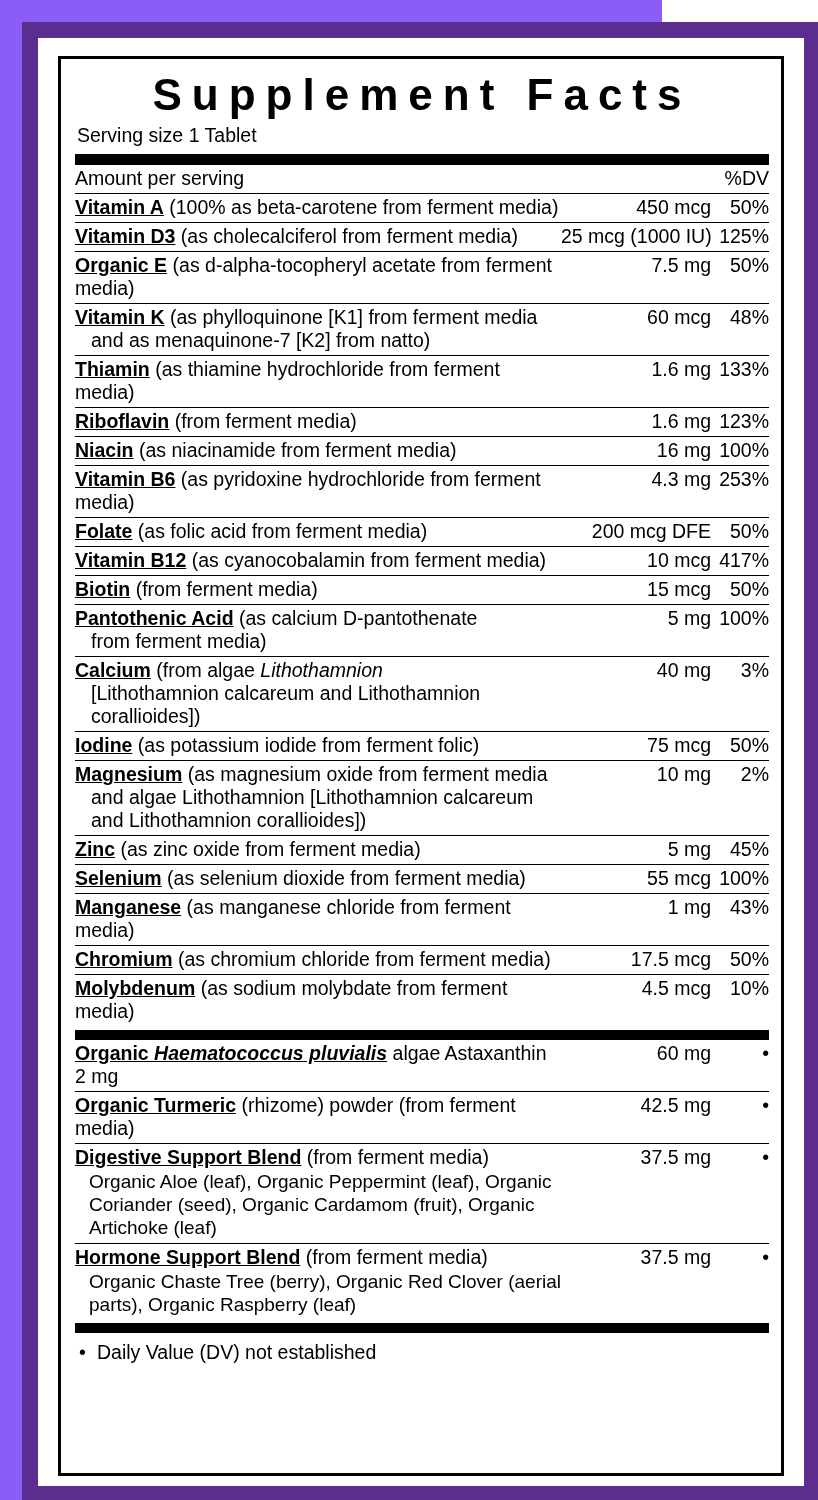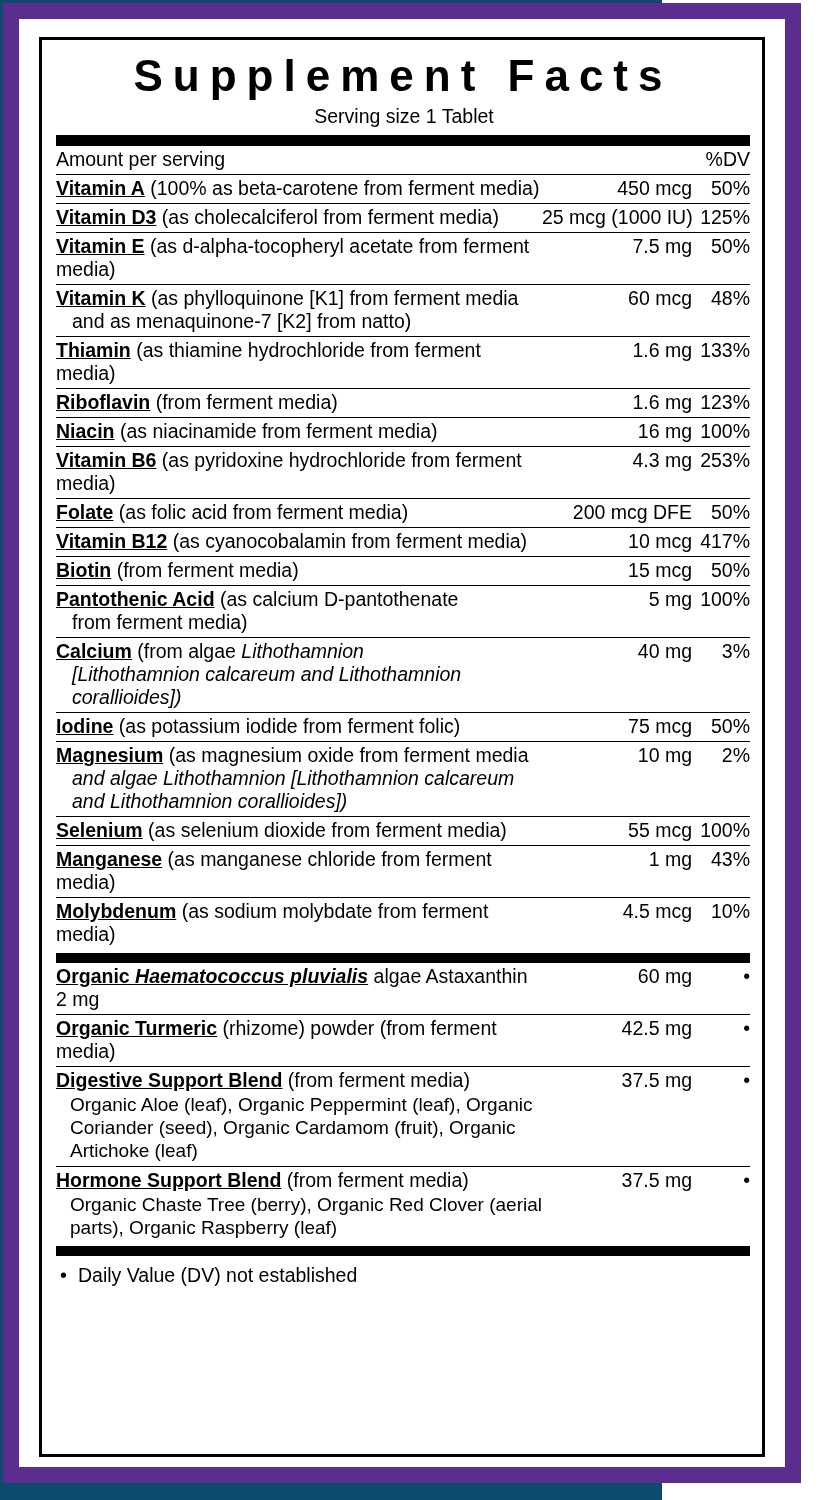--- a/index.html
+++ b/index.html
@@ -13,22 +13,22 @@
     font-family: "Liberation Sans", sans-serif;
     -webkit-font-smoothing: antialiased;
   }
 
   
   .page {
     position: relative;
     width: 662px;
     height: 1500px;
     box-sizing: border-box;
-    background: #0c4a6e;
-    padding: 3px;
+    background: #8b5cf6;
+    padding: 22px;
   }
   .purple-border {
     box-sizing: border-box;
     width: 798px;
     height: 1480px;
     border: 16px solid #5B2D8E;
     background: #ffffff;
     padding: 0;
   }
   .inner-white {
@@ -60,21 +60,20 @@
     text-align: center;
     padding: 4px 0 6px 0;
     white-space: nowrap;
     font-family: "Liberation Sans", sans-serif;
   }
   .serving-size {
     font-size: 19.5px;
     color: #000;
     padding: 2px 0 6px 2px;
     line-height: 1.1;
-    text-align: center;
   }
 
   
   .rule-thick {
     height: 11px;
     background: #000;
     margin: 2px 0 0 0;
   }
   .rule-thick-2 {
     height: 10px;
@@ -114,21 +113,20 @@
     border-bottom: 1.5px solid #000;
   }
   tr.noborder > td {
     border-bottom: none;
   }
   .bold {
     font-weight: bold;
     text-decoration: underline;
   }
   .ital {
-    font-style: italic;
   }
   .sub-line {
     display: block;
     padding-left: 16px;
   }
   .blend-sub {
     display: block;
     padding-left: 14px;
     padding-top: 2px;
     font-size: 19px;
@@ -186,21 +184,21 @@
             </tr>
 
 
             <tr class="bordered">
               <td class="c-name"><span class="bold">Vitamin D3</span><span> (as cholecalciferol from ferment media)</span></td>
               <td class="c-amt">25 mcg (1000 IU)</td>
               <td class="c-dv">125%</td>
             </tr>
 
             <tr class="bordered">
-              <td class="c-name"><span class="bold">Vitamin E</span><span> (as d-alpha-tocopheryl acetate from ferment media)</span></td>
+              <td class="c-name"><span class="bold">Organic E</span><span> (as d-alpha-tocopheryl acetate from ferment media)</span></td>
               <td class="c-amt">7.5 mg</td>
               <td class="c-dv">50%</td>
             </tr>
 
             <tr class="bordered">
               <td class="c-name"><span class="bold">Vitamin K</span><span> (as phylloquinone [K1] from ferment media</span><span class="sub-line">and as menaquinone-7 [K2] from natto)</span></td>
               <td class="c-amt">60 mcg</td>
               <td class="c-dv">48%</td>
             </tr>
 
@@ -263,33 +261,43 @@
               <td class="c-amt">75 mcg</td>
               <td class="c-dv">50%</td>
             </tr>
 
             <tr class="bordered">
               <td class="c-name"><span class="bold">Magnesium</span><span> (as magnesium oxide from ferment media</span><span class="sub-line ital">and algae Lithothamnion [Lithothamnion calcareum</span><span class="sub-line ital">and Lithothamnion corallioides])</span></td>
               <td class="c-amt">10 mg</td>
               <td class="c-dv">2%</td>
             </tr>
 
+            <tr class="bordered">
+              <td class="c-name"><span class="bold">Zinc</span><span> (as zinc oxide from ferment media)</span></td>
+              <td class="c-amt">5 mg</td>
+              <td class="c-dv">45%</td>
+            </tr>
 
             <tr class="bordered">
               <td class="c-name"><span class="bold">Selenium</span><span> (as selenium dioxide from ferment media)</span></td>
               <td class="c-amt">55 mcg</td>
               <td class="c-dv">100%</td>
             </tr>
 
             <tr class="bordered">
               <td class="c-name"><span class="bold">Manganese</span><span> (as manganese chloride from ferment media)</span></td>
               <td class="c-amt">1 mg</td>
               <td class="c-dv">43%</td>
             </tr>
 
+            <tr class="bordered">
+              <td class="c-name"><span class="bold">Chromium</span><span> (as chromium chloride from ferment media)</span></td>
+              <td class="c-amt">17.5 mcg</td>
+              <td class="c-dv">50%</td>
+            </tr>
 
             <tr class="noborder">
               <td class="c-name"><span class="bold">Molybdenum</span><span> (as sodium molybdate from ferment media)</span></td>
               <td class="c-amt">4.5 mcg</td>
               <td class="c-dv">10%</td>
             </tr>
           </tbody>
         </table>
 
         <div class="rule-thick-2"></div>

